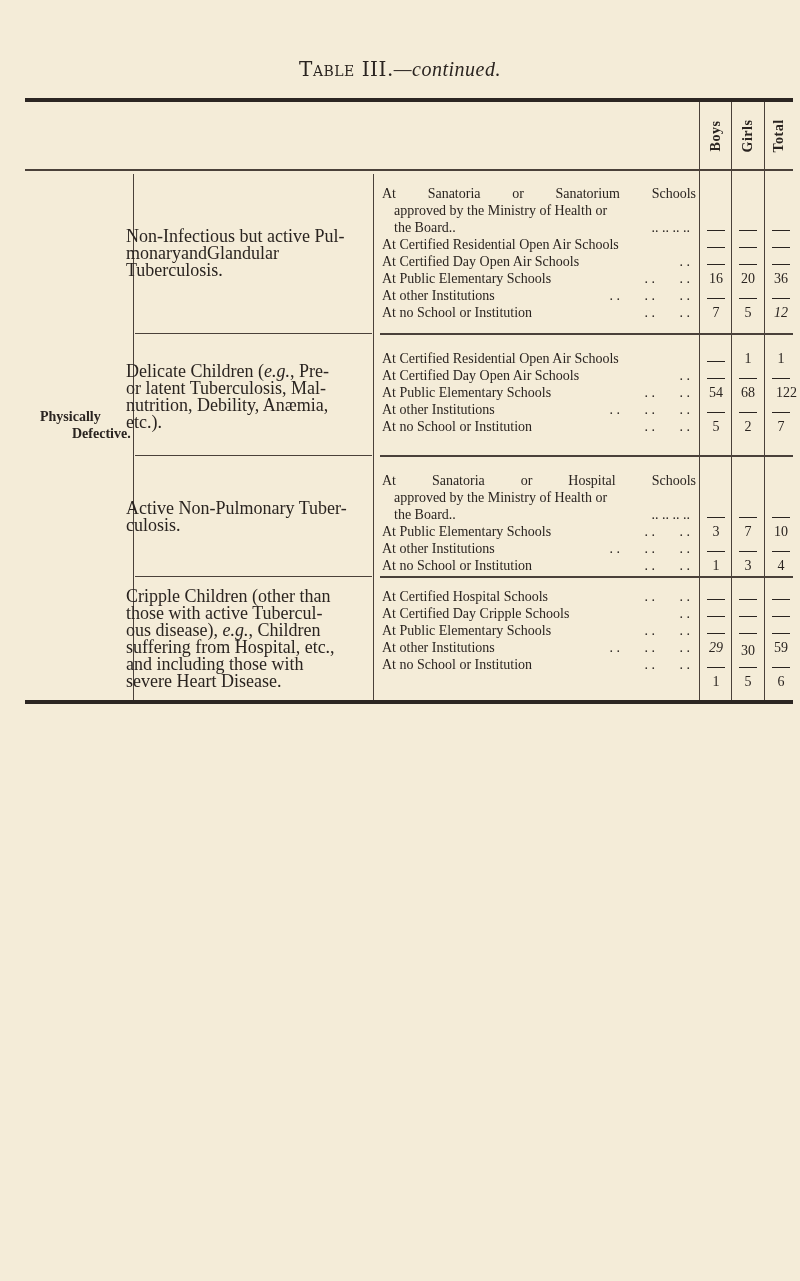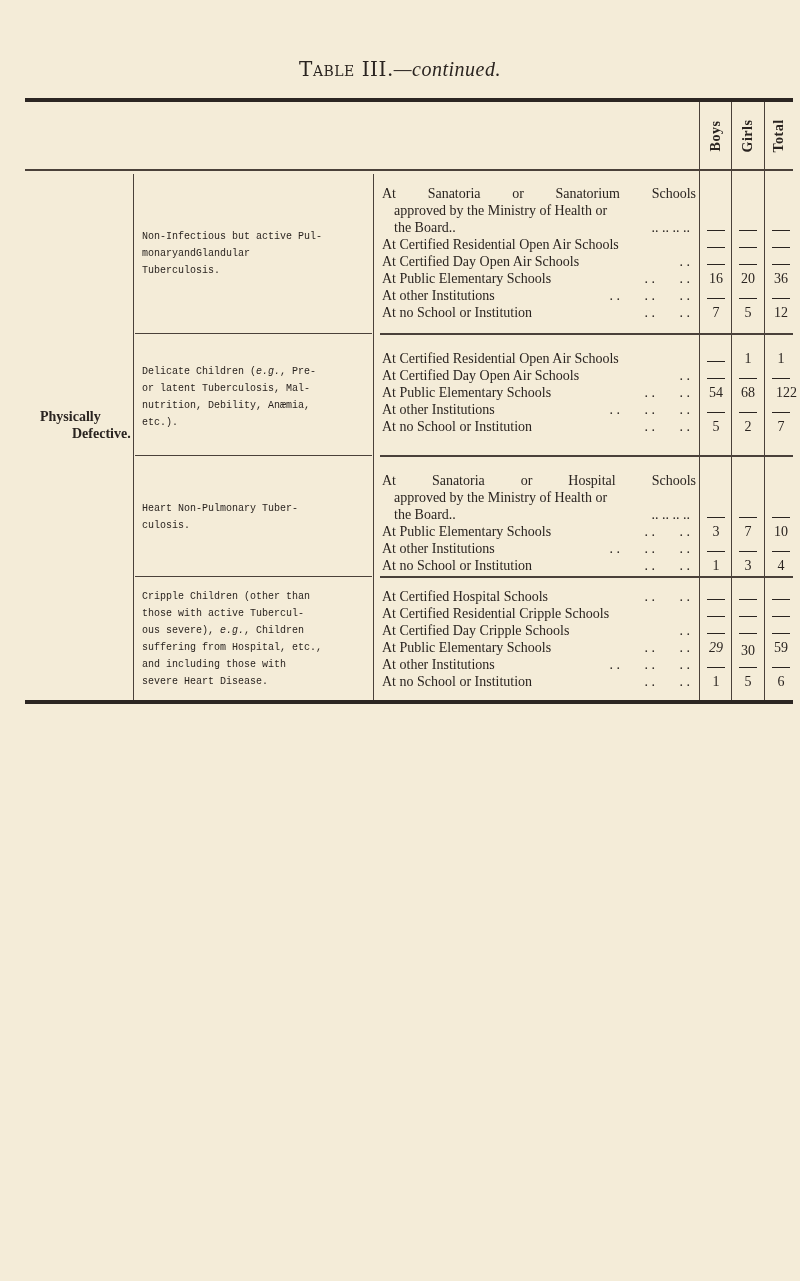--- a/index.html
+++ b/index.html
@@ -24,22 +24,22 @@
   .hdr span {
     transform:rotate(-90deg); white-space:nowrap; font-size:14px; font-weight:bold;
     font-family:"Liberation Serif",serif; letter-spacing:0.5px;
   }
   .lbl1 {
     position:absolute; left:40px; top:408px; font-size:14px; line-height:17px;
     font-family:"Liberation Serif",serif; font-weight:bold;
   }
   .lbl1 .l2 { padding-left:32px; display:block; }
   .cat {
-    position:absolute; left:142px; width:226px; font-size:10px; line-height:17px;
-    text-align:justify; font-family:Liberation Mono, monospace;
+    position:absolute; left:126px; width:226px; font-size:18px; line-height:17px;
+    text-align:justify; font-family:Liberation Serif, serif;
   }
   .cat .it { font-style:italic; }
   .sub {
     position:absolute; left:382px; width:314px; font-size:14px;
     font-family:"Liberation Serif",serif;
   }
   .row { height:17px; line-height:17px; position:relative; white-space:nowrap; }
   .row .txt { position:absolute; left:0; }
   .row .dots { position:absolute; right:6px; letter-spacing:0; }
   .row.indent .txt { left:12px; }
@@ -99,28 +99,28 @@
 </div>
 
 <div class="cat" style="top:363px">
   <div><span>Delicate Children (</span><span class="it">e.g.</span><span>, Pre-</span></div>
   <div>or latent Tuberculosis, Mal-</div>
   <div>nutrition, Debility, Anæmia,</div>
   <div>etc.).</div>
 </div>
 
 <div class="cat" style="top:500px">
-  <div>Heart Non-Pulmonary Tuber-</div>
+  <div>Active Non-Pulmonary Tuber-</div>
   <div>culosis.</div>
 </div>
 
 <div class="cat" style="top:588px">
   <div>Cripple Children (other than</div>
   <div>those with active Tubercul-</div>
-  <div><span>ous severe), </span><span class="it">e.g.</span><span>, Children</span></div>
+  <div><span>ous disease), </span><span class="it">e.g.</span><span>, Children</span></div>
   <div>suffering from Hospital, etc.,</div>
   <div>and including those with</div>
   <div>severe Heart Disease.</div>
 </div>
 
 <div class="sub" style="top:185px">
   <div class="row">
       <span class="txt" style="display:flex;justify-content:space-between;right:0">
         <span>At</span>
         <span>Sanatoria</span>
@@ -207,23 +207,20 @@
   <div class="row">
       <span class="txt">At no School or Institution</span>
       <span class="dots">. .&nbsp;&nbsp;&nbsp;&nbsp;&nbsp;&nbsp;&nbsp;. .</span>
     </div>
 </div>
 
 <div class="sub" style="top:588px">
   <div class="row">
       <span class="txt">At Certified Hospital Schools</span>
       <span class="dots">. .&nbsp;&nbsp;&nbsp;&nbsp;&nbsp;&nbsp;&nbsp;. .</span>
-    </div>
-  <div class="row">
-      <span class="txt">At Certified Residential Cripple Schools</span>
     </div>
   <div class="row">
       <span class="txt">At Certified Day Cripple Schools</span>
       <span class="dots">. .</span>
     </div>
   <div class="row">
       <span class="txt">At Public Elementary Schools</span>
       <span class="dots">. .&nbsp;&nbsp;&nbsp;&nbsp;&nbsp;&nbsp;&nbsp;. .</span>
     </div>
   <div class="row">
@@ -247,21 +244,21 @@
     <div class="dash" style="left: 739px; top: 264px;"></div>
     <div class="dash" style="left: 772px; top: 264px;"></div>
     <div class="num" style="left: 700px; top: 270px;">16</div>
     <div class="num" style="left: 732px; top: 270px;">20</div>
     <div class="num" style="left: 765px; top: 270px;">36</div>
     <div class="dash" style="left: 707px; top: 298px;"></div>
     <div class="dash" style="left: 739px; top: 298px;"></div>
     <div class="dash" style="left: 772px; top: 298px;"></div>
     <div class="num" style="left: 700px; top: 304px;">7</div>
     <div class="num" style="left: 732px; top: 304px;">5</div>
-    <div class="num" style="left: 765px; top: 304px;">12</div>
+    <div class="num" style="left: 765px; top: 304px; font-style: italic;">12</div>
     <div class="dash" style="left: 707px; top: 361px;"></div>
     <div class="num" style="left: 732px; top: 350px;">1</div>
     <div class="num" style="left: 765px; top: 350px;">1</div>
     <div class="dash" style="left: 707px; top: 378px;"></div>
     <div class="dash" style="left: 739px; top: 378px;"></div>
     <div class="dash" style="left: 772px; top: 378px;"></div>
     <div class="num" style="left: 700px; top: 384px;">54</div>
     <div class="num" style="left: 732px; top: 384px;">68</div>
     <div class="num" style="left: 765px; top: 384px; text-align: right;">122</div>
     <div class="dash" style="left: 707px; top: 412px;"></div>

